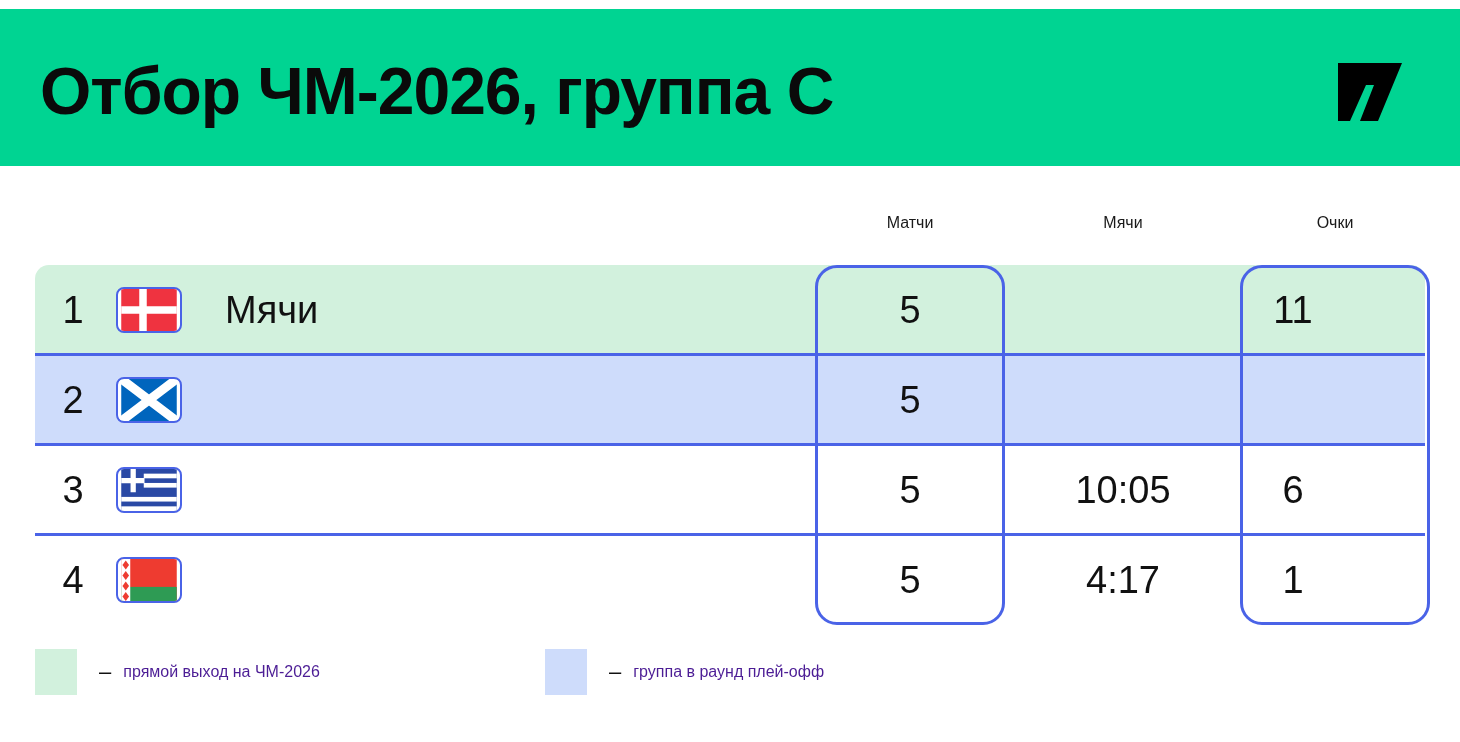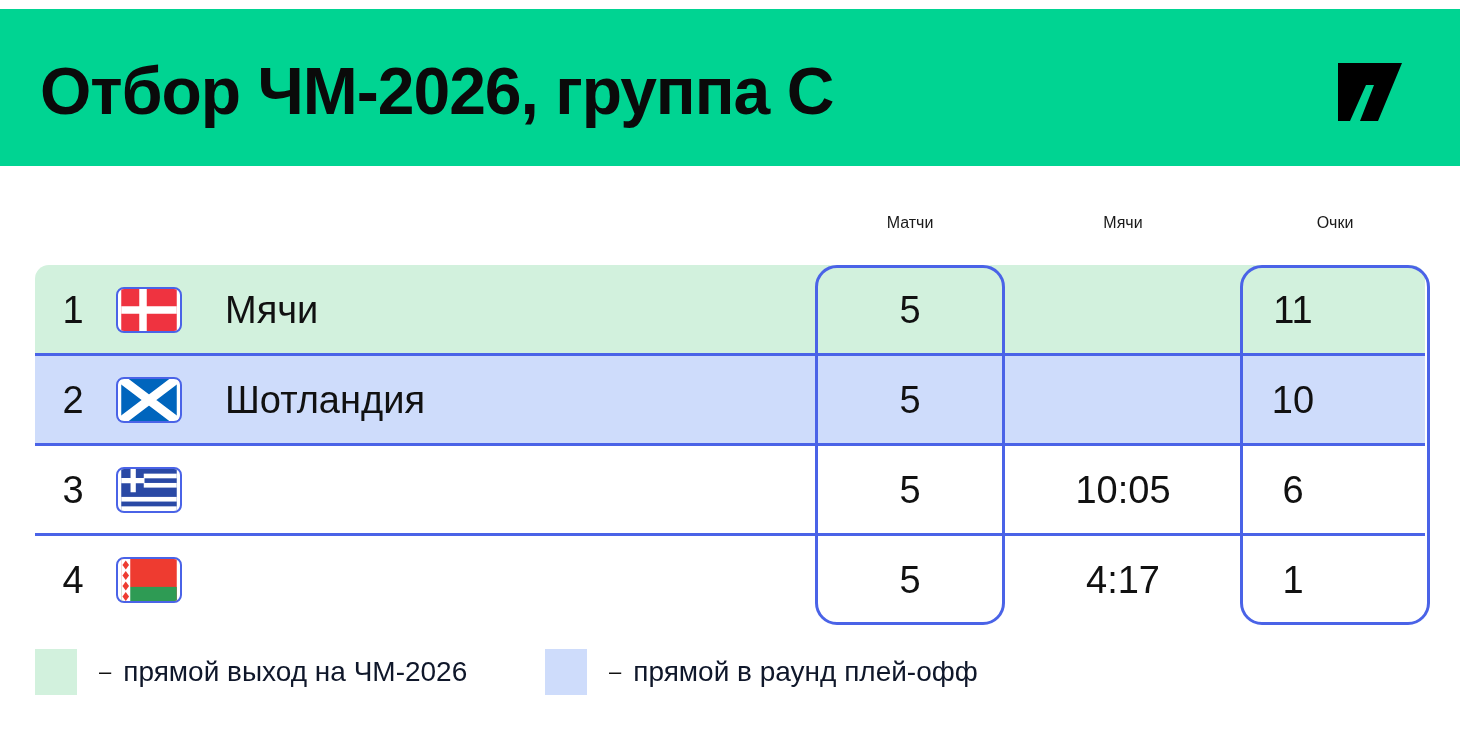--- a/index.html
+++ b/index.html
@@ -195,22 +195,22 @@
   }
   .sw-green { background: #d2f1dd; }
   .sw-blue  { background: #cedcfb; }
   .legend-dash {
     margin-left: 22px;
     font-size: 22px;
     color: #111111;
   }
   .legend-text {
     margin-left: 12px;
-    font-size: 28px;
-    color: #0f172a;
+    font-size: 16px;
+    color: #4c1d95;
     white-space: nowrap;
   }
 </style>
 </head>
 <body>
 
 <div class="page">
 
   <div class="header">
     <div class="header-title">Отбор ЧМ-2026, группа С</div>
@@ -246,23 +246,21 @@
       </div>
 
       <div class="row row-1">
         <div class="rank">2</div>
         <div class="flag">
           <svg viewBox="0 0 37 28" xmlns="http://www.w3.org/2000/svg">
             <rect width="37" height="28" fill="#0065BD"></rect>
             <path d="M0 0 L37 28 M37 0 L0 28" stroke="#FFFFFF" stroke-width="6"></path>
           </svg>
         </div>
-        <div class="team-name">Шотландия</div>
         <div class="stat st-matches">5</div>
-        <div class="stat st-points">10</div>
       </div>
 
       <div class="row row-2">
         <div class="rank">3</div>
         <div class="flag">
           <svg viewBox="0 0 37 28" xmlns="http://www.w3.org/2000/svg">
             <rect width="37" height="28" fill="#2A49A5"></rect>
             <rect x="15" y="0" width="22" height="3.1" fill="#FFFFFF" transform="translate(0,3.1)"></rect>
             <rect x="15" y="9.3" width="22" height="3.1" fill="#FFFFFF"></rect>
             <rect x="0" y="18.6" width="37" height="3.1" fill="#FFFFFF"></rect>
@@ -306,18 +304,18 @@
 
     <div class="legend">
       <div class="legend-item lg-0">
         <div class="swatch sw-green"></div>
         <div class="legend-dash">–</div>
         <div class="legend-text">прямой выход на ЧМ-2026</div>
       </div>
       <div class="legend-item lg-1">
         <div class="swatch sw-blue"></div>
         <div class="legend-dash">–</div>
-        <div class="legend-text">прямой в раунд плей-офф</div>
+        <div class="legend-text">группа в раунд плей-офф</div>
       </div>
     </div>
 
   </div>
 </div>
 
 </body></html>

